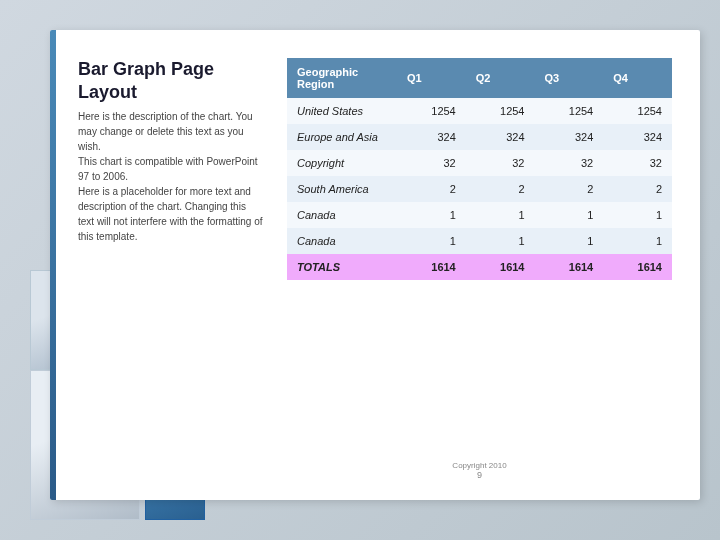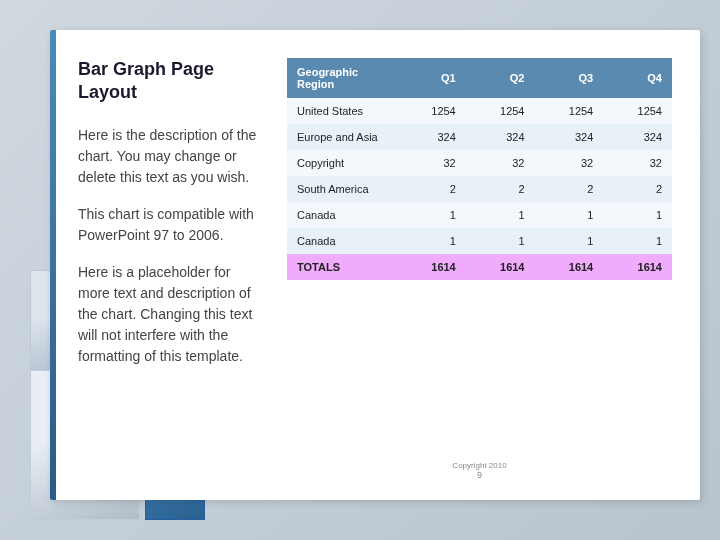--- a/index.html
+++ b/index.html
@@ -90,33 +90,32 @@
       flex-direction: row;
       gap: 24px;
     }
 
     
     .left-col {
       width: 185px;
       flex-shrink: 0;
       display: flex;
       flex-direction: column;
-      gap: 16px;
     }
 
     .page-title {
       font-size: 18px;
       font-weight: bold;
       color: #1a1a2e;
       line-height: 1.3;
       margin-bottom: 4px;
     }
 
     .desc-text {
-      font-size: 14px;
+      font-size: 10px;
       color: #444;
       line-height: 1.5;
     }
 
     
     .right-col {
       flex: 1;
       display: flex;
       flex-direction: column;
     }
@@ -124,21 +123,21 @@
     .data-table {
       width: 100%;
       border-collapse: collapse;
       font-size: 11px;
     }
 
     .data-table th {
       background: #5a8ab0;
       color: white;
       padding: 8px 10px;
-      text-align: right;
+      text-align: left;
       font-weight: bold;
       font-size: 11px;
     }
     .data-table th.header-region {
       text-align: left;
       width: 110px;
     }
 
     .data-table tr:nth-child(even) td {
       background: #e8f0f8;
@@ -154,20 +153,21 @@
     .data-table td {
       padding: 7px 10px;
       text-align: right;
       color: #222;
       border: none;
       font-size: 11px;
     }
     .data-table td.region-cell {
       text-align: left;
       color: #222;
+      font-style: italic;
     }
 
     .footer-row {
       display: flex;
       justify-content: space-between;
       align-items: center;
       margin-top: auto;
       padding-top: 10px;
       flex-direction: column;
     }

